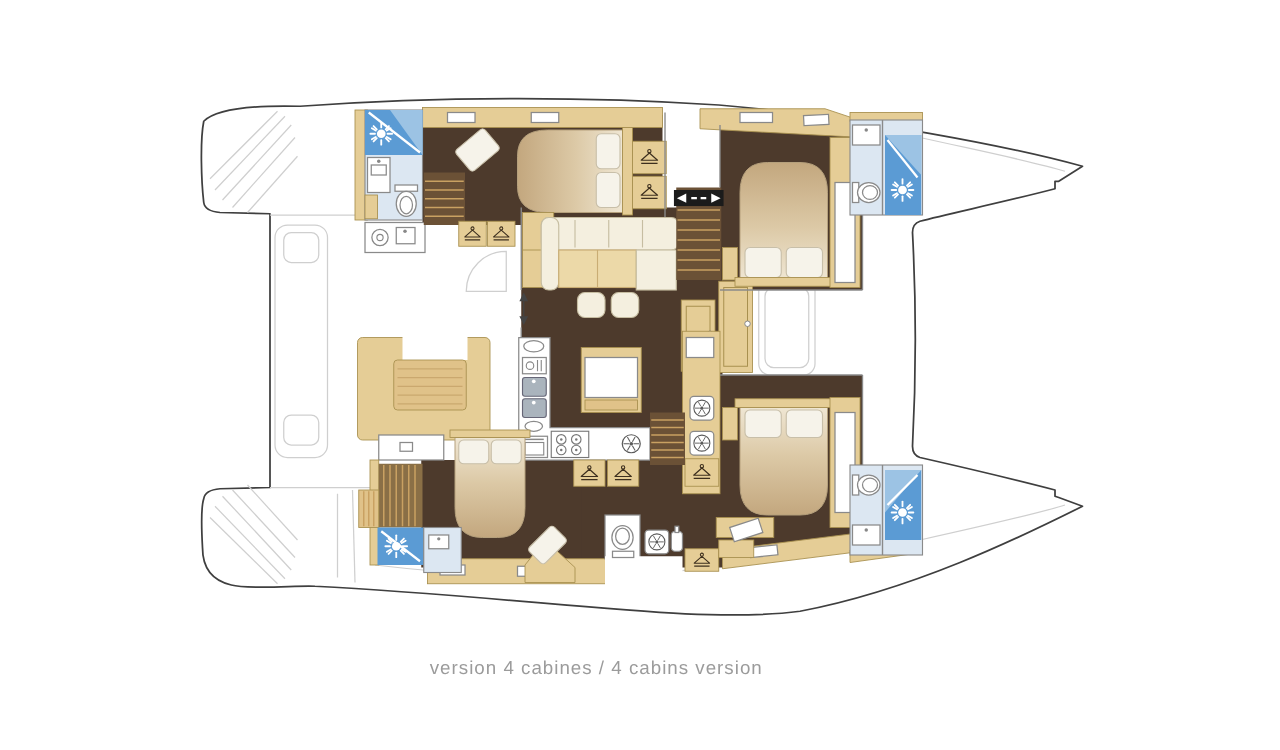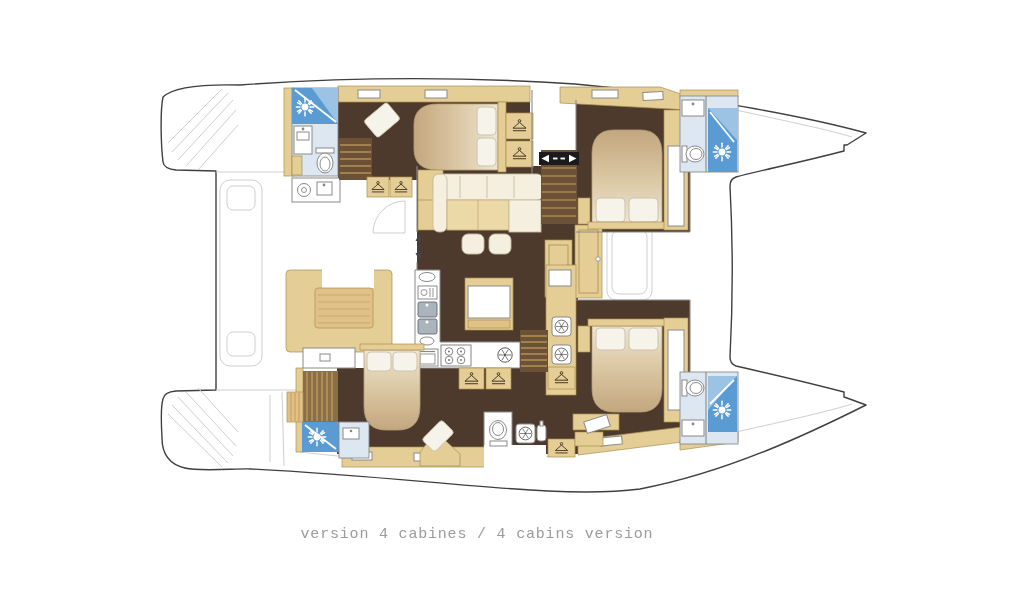--- a/index.html
+++ b/index.html
@@ -1,17 +1,17 @@
 <!DOCTYPE html>
 <html style="--background: #ffffff; --hull-outline: #3f3f3f; --faint-line: #cfcfcf; --wall-line: #8a8a8a; --wood-beige: #e5cd96; --wood-beige-border: #a8904f; --wood-tan: #e0c289; --floor-dark-brown: #4d3a2c; --stair-brown: #6b5136; --stair-step: #c9a162; --sofa-cream: #f4efdf; --cushion-tan: #ecd9a8; --pillow-white: #f6f3ea; --shower-blue: #5b9bd4; --shower-blue-light: #9cc3e4; --bath-floor: #dce7f2; --fixture-outline: #8a8a8a; --marker-black: #1b1b1b; --caption-gray: #9b9b9b;"><head>
 <meta charset="utf-8">
 <style>
   html,body{margin:0;padding:0;background:#fff;}
   .stage{position:relative;width:1024px;height:600px;background:var(--background,#fff);overflow:hidden;
-         font-family:Liberation Mono, monospace;}
+         font-family:Liberation Sans, sans-serif;}
   svg{position:absolute;left:0;top:0;}
   .hull{fill:#ffffff;stroke:var(--hull-outline,#3f3f3f);stroke-width:1.4;stroke-linejoin:round;}
   .faint{stroke:var(--faint-line,#cfcfcf);fill:none;stroke-width:1;}
   .wall{stroke:var(--wall-line,#8a8a8a);fill:none;stroke-width:1.1;}
   .beige{fill:var(--wood-beige,#e5cd96);stroke:var(--wood-beige-border,#a8904f);stroke-width:0.7;}
   .tan{fill:var(--wood-tan,#e0c289);stroke:var(--wood-beige-border,#a8904f);stroke-width:0.7;}
   .dark{fill:var(--floor-dark-brown,#4d3a2c);}
   .stairbg{fill:var(--stair-brown,#6b5136);}
   .stairbg2{fill:#8a6f46;}
   .step{stroke:var(--stair-step,#c9a162);stroke-width:1.2;fill:none;}

